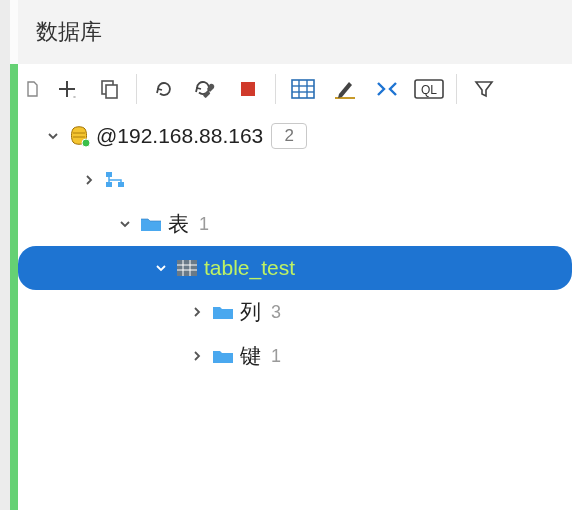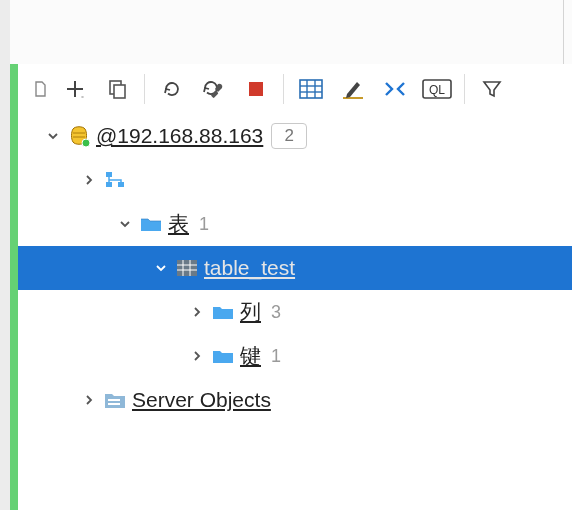--- a/index.html
+++ b/index.html
@@ -55,21 +55,21 @@
   .toolbar {
     position: absolute;
     left: 18px;
     top: 64px;
     right: 0;
     height: 50px;
     background: #ffffff;
     border-bottom: 1px solid #e5e5e5;
     display: flex;
     align-items: center;
-    padding-left: 12px;
+    padding-left: 4px;
   }
   .tb-btn {
     width: 38px;
     height: 38px;
     display: flex;
     align-items: center;
     justify-content: center;
     margin: 0 2px;
     color: #555;
   }
@@ -91,39 +91,40 @@
   }
   .tree-row {
     display: flex;
     align-items: center;
     height: 44px;
     font-size: 21px;
     white-space: nowrap;
   }
   .tree-row.selected {
     background: #1e74d2;
-    color: #e5e5e5;
+    color: #bef264;
+    border-radius: 18px;
   }
   .indent { display:inline-block; height:1px; }
   .arrow {
     width: 22px;
     display: inline-flex;
     justify-content: center;
     align-items: center;
     color: #666;
     font-size: 14px;
   }
   .selected .arrow { color: #fff; }
   .icon-slot {
     width: 30px;
     display: inline-flex;
     justify-content: center;
     align-items: center;
   }
-  .label { padding-left: 2px; text-decoration: underline; }
+  .label { padding-left: 2px; }
   .count-badge {
     display: inline-flex;
     align-items: center;
     justify-content: center;
     min-width: 22px;
     height: 24px;
     padding: 0 6px;
     margin-left: 8px;
     border: 1px solid #c9c9c9;
     border-radius: 4px;
@@ -146,20 +147,25 @@
   }
 </style>
 </head>
 <body>
 
 <div class="frame">
   <div class="left-strip"></div>
   <div class="left-accent"></div>
   <div class="right-divider"></div>
 
+  <div class="tab-bar">
+    <div class="tab">
+      <span>数据库</span>
+    </div>
+  </div>
 
   <div class="toolbar">
 
     <div class="tb-btn" style="width:20px;color:#888">
       <svg width="14" height="18" viewBox="0 0 14 18">
           <path d="M1 2h6l3 3v11H1z" fill="none" stroke="#888" stroke-width="1.4"></path>
         </svg>
     </div>
 
     <div class="tb-btn">
@@ -341,31 +347,15 @@
       </span>
       <span class="icon-slot">
         <svg width="22" height="18" viewBox="0 0 22 18">
           <path d="M1 4h7l2 2h11v10H1z" fill="#4aa8ef"></path>
         </svg>
       </span>
       <span class="label">键</span>
       <span class="inline-count">1</span>
     </div>
 
-    <div class="tree-row">
-      <span class="indent" style="width:60px"></span>
-      <span class="arrow">
-        <svg width="12" height="12" viewBox="0 0 12 12">
-            <path d="M4 2l4 4-4 4" fill="none" stroke="#555" stroke-width="1.8"></path>
-          </svg>
-      </span>
-      <span class="icon-slot">
-        <svg width="22" height="20" viewBox="0 0 22 20">
-          <path d="M1 4h7l2 2h11v12H1z" fill="#8fb8d8"></path>
-          <rect x="4" y="9" width="12" height="2" fill="#fff"></rect>
-          <rect x="4" y="13" width="12" height="2" fill="#fff"></rect>
-        </svg>
-      </span>
-      <span class="label">Server Objects</span>
-    </div>
 
   </div>
 </div>
 
 </body></html>

